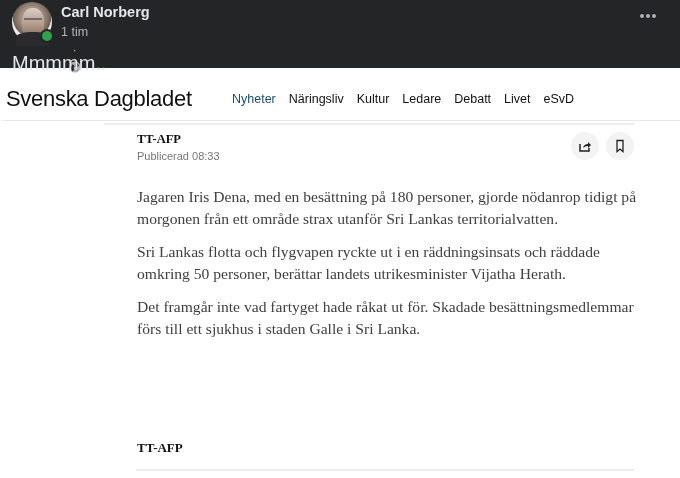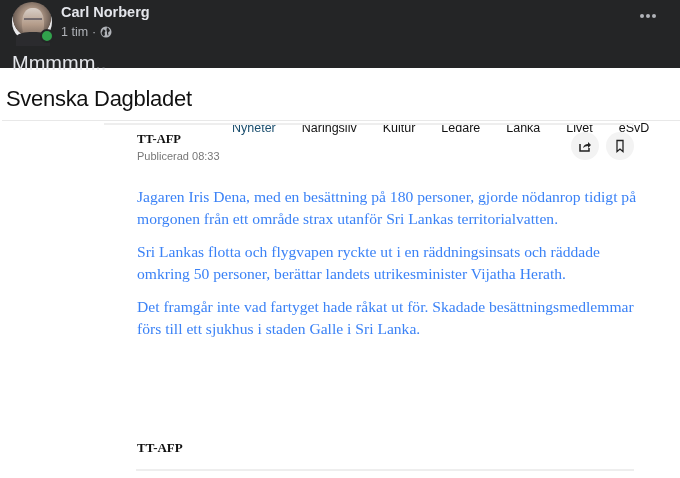--- a/index.html
+++ b/index.html
@@ -11,45 +11,45 @@
   .avatar-wrap { position: absolute; left: 12px; top: 2px; width: 40px; height: 40px; }
   .avatar { width: 40px; height: 40px; border-radius: 50%; overflow: hidden;
     background: radial-gradient(circle at 50% 40%, #c9b8a8 0%, #a69080 35%, #6d5e55 60%, #e8e8ea 62%, #f0f0f2 100%); }
   .avatar .face { position: absolute; left: 10px; top: 6px; width: 22px; height: 30px; border-radius: 45% 45% 40% 40%;
     background: linear-gradient(#d8cfc8, #b49c8a 55%, #7b6a60); }
   .avatar .shirt { position: absolute; left: 4px; top: 30px; width: 34px; height: 14px; background: #2b2b2e; border-radius: 40% 40% 0 0; }
   .avatar .glasses { position: absolute; left: 12px; top: 16px; width: 18px; height: 4px; border-top: 2px solid #5f5960; opacity: .8; }
   .online-dot { position: absolute; left: 28px; top: 27px; width: 14px; height: 14px; border-radius: 50%;
     background: #31a24c; border: 2px solid #242526; }
   .author { position: absolute; left: 61px; top: 4px; color: #e4e6eb; font-weight: bold; font-size: 14.5px; }
-  .meta { position: absolute; left: 61px; top: 25px; color: #b0b3b8; font-size: 12.5px; display: flex; align-items: center; gap: 4px; }
+  .meta { position: absolute; left: 61px; top: 25px; color: #b0b3b8; font-size: 12.5px; display: flex; align-items: center; gap: 4px; flex-direction: column; }
   .globe { width: 12px; height: 12px; }
   .more-btn { position: absolute; left: 640px; top: 14px; display: flex; gap: 2px; cursor: pointer; }
   .more-btn span { width: 4px; height: 4px; border-radius: 50%; background: #b0b3b8; display: block; }
   .post-text { position: absolute; left: 12px; top: 52px; color: #e4e6eb; font-size: 20px; }
 
   
   .svd { position: absolute; left: 0; top: 80px; width: 680px; height: 398px; background: #ffffff; }
   .svd-header { position: absolute; left: 2px; top: 0; width: 680px; height: 41px; border-bottom: 1px solid #e8e8e8; }
   .svd-logo { position: absolute; left: 4px; top: 6px; font-family: "Liberation Sans", sans-serif; font-size: 22px;
     color: #111; letter-spacing: -0.3px; }
-  .svd-nav { position: absolute; left: 230px; top: 12px; display: flex; gap: 16px; margin-top: 29px; }
+  .svd-nav { position: absolute; left: 230px; top: 12px; display: flex; gap: 3px; }
   .svd-nav a { font-size: 12.5px; color: #111; text-decoration: none; margin-right: 10px; cursor: pointer; }
   .svd-nav a.active { color: #1a4e6e; }
   .article-topline { position: absolute; left: 104px; top: 43px; width: 530px; height: 2px; background: #eeeeee; }
 
   .byline { position: absolute; left: 137px; top: 52px; font-family: "Liberation Serif", serif; font-weight: bold; font-size: 12.5px; color: #111; }
   .published { position: absolute; left: 137px; top: 70px; font-size: 11px; color: #777; }
   .icon-btn { position: absolute; top: 52px; width: 28px; height: 28px; border-radius: 50%; background: #f3f3f3;
     display: flex; align-items: center; justify-content: center; cursor: pointer; }
   .share-btn { left: 571px; }
   .bookmark-btn { left: 606px; }
 
   .body-text { position: absolute; left: 137px; top: 106px; width: 500px; font-family: "Liberation Serif", serif;
-    font-size: 15.6px; line-height: 21.5px; color: #3b82f6; }
+    font-size: 15.6px; line-height: 21.5px; color: #404040; }
   .body-text p { margin-bottom: 12px; }
   .byline-bottom { position: absolute; left: 137px; top: 360px; font-family: "Liberation Serif", serif; font-weight: bold; font-size: 13px; color: #111; }
   .bottom-rule { position: absolute; left: 136px; top: 389px; width: 498px; height: 2px; background: #eeeeee; }
 </style>
 </head>
 <body>
 
 <div class="fb-post">
   <div class="avatar-wrap">
     <div class="avatar">
@@ -77,21 +77,21 @@
 </div>
 
 <div class="svd">
   <div class="svd-header">
     <div class="svd-logo">Svenska Dagbladet</div>
     <nav class="svd-nav">
       <a class="active">Nyheter</a>
       <a>Näringsliv</a>
       <a>Kultur</a>
       <a>Ledare</a>
-      <a>Lanka</a>
+      <a>Debatt</a>
       <a>Livet</a>
       <a>eSvD</a>
     </nav>
   </div>
   <div class="article-topline"></div>
 
   <div class="byline">TT-AFP</div>
   <div class="published">Publicerad 08:33</div>
 
   <div class="icon-btn share-btn">

